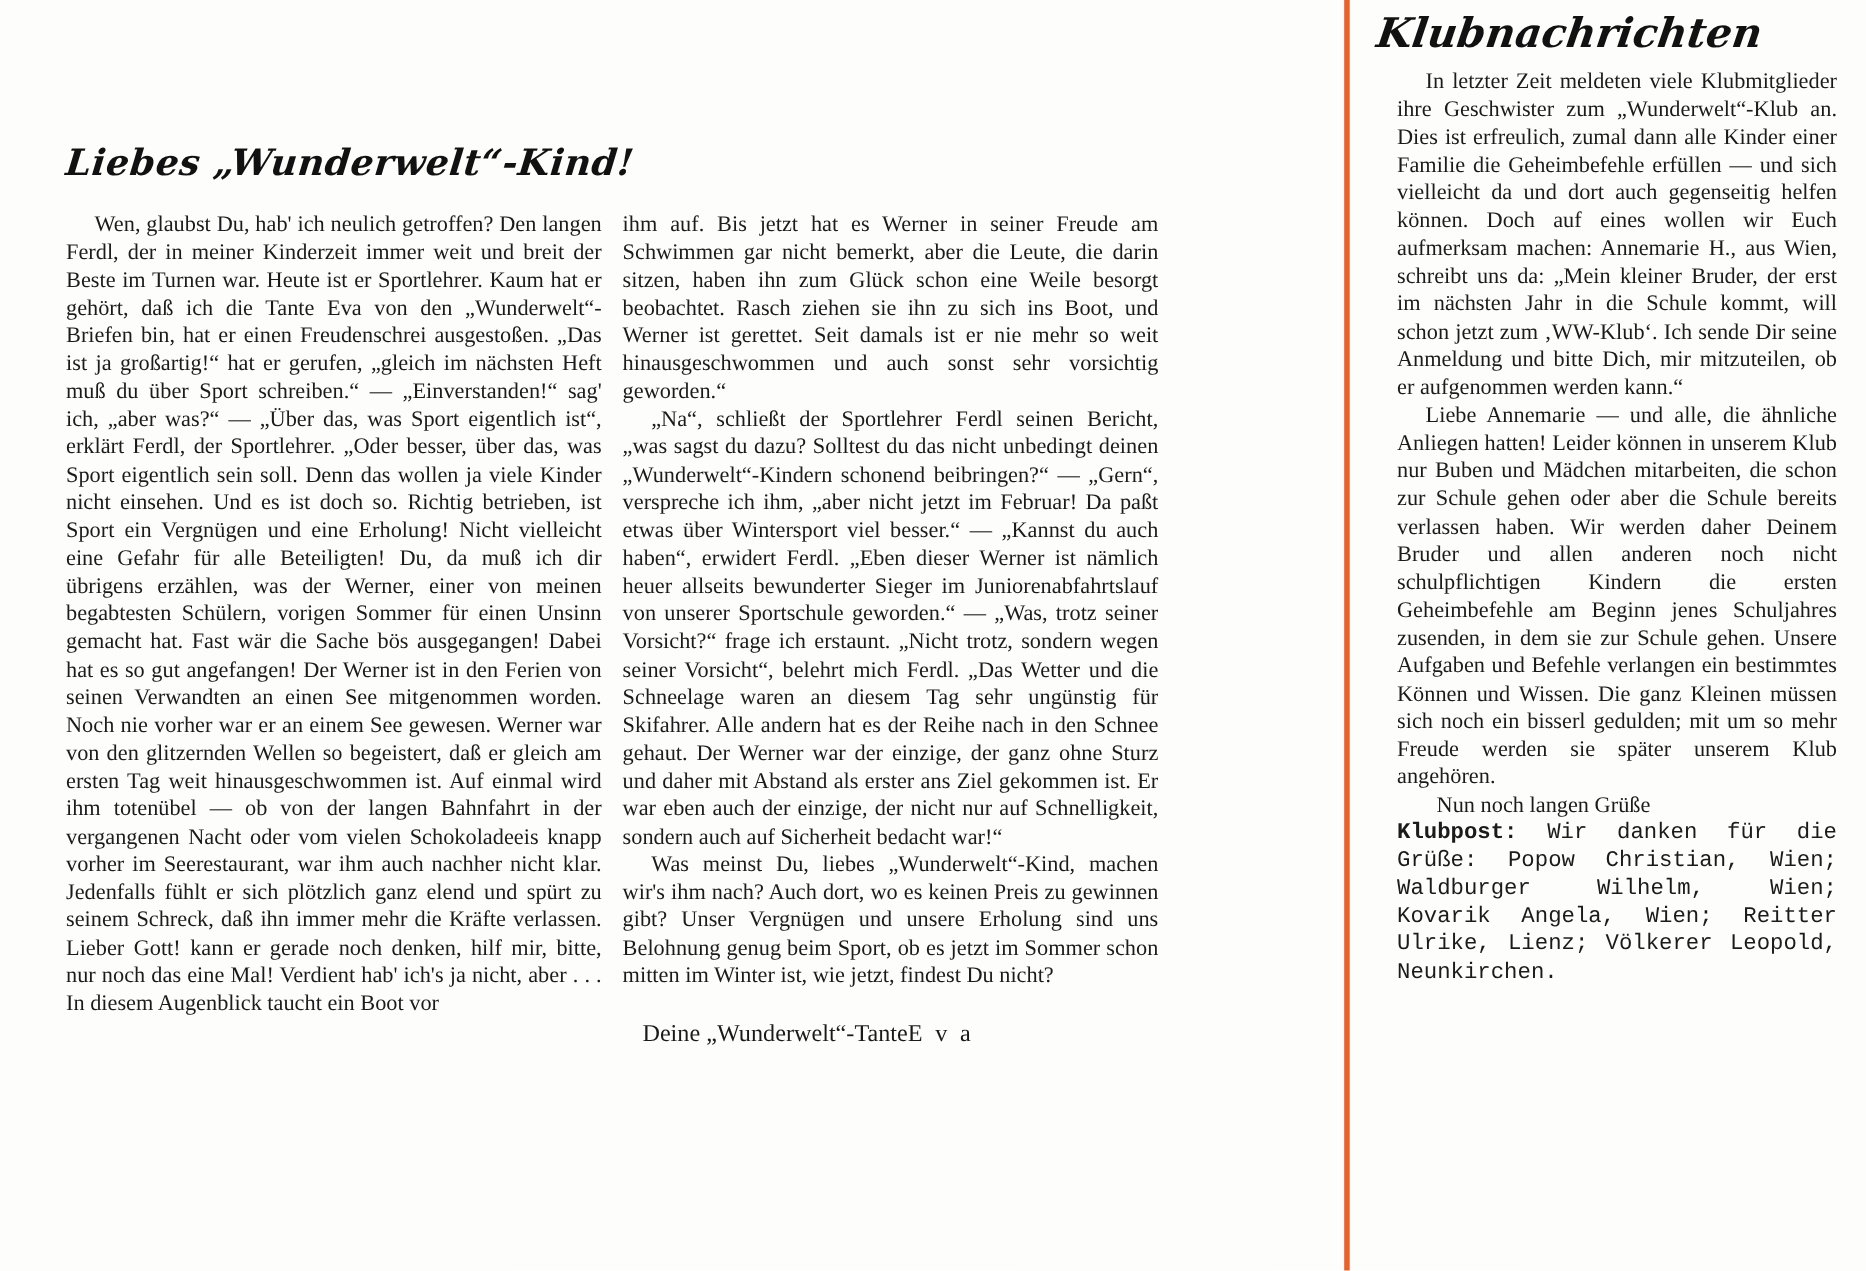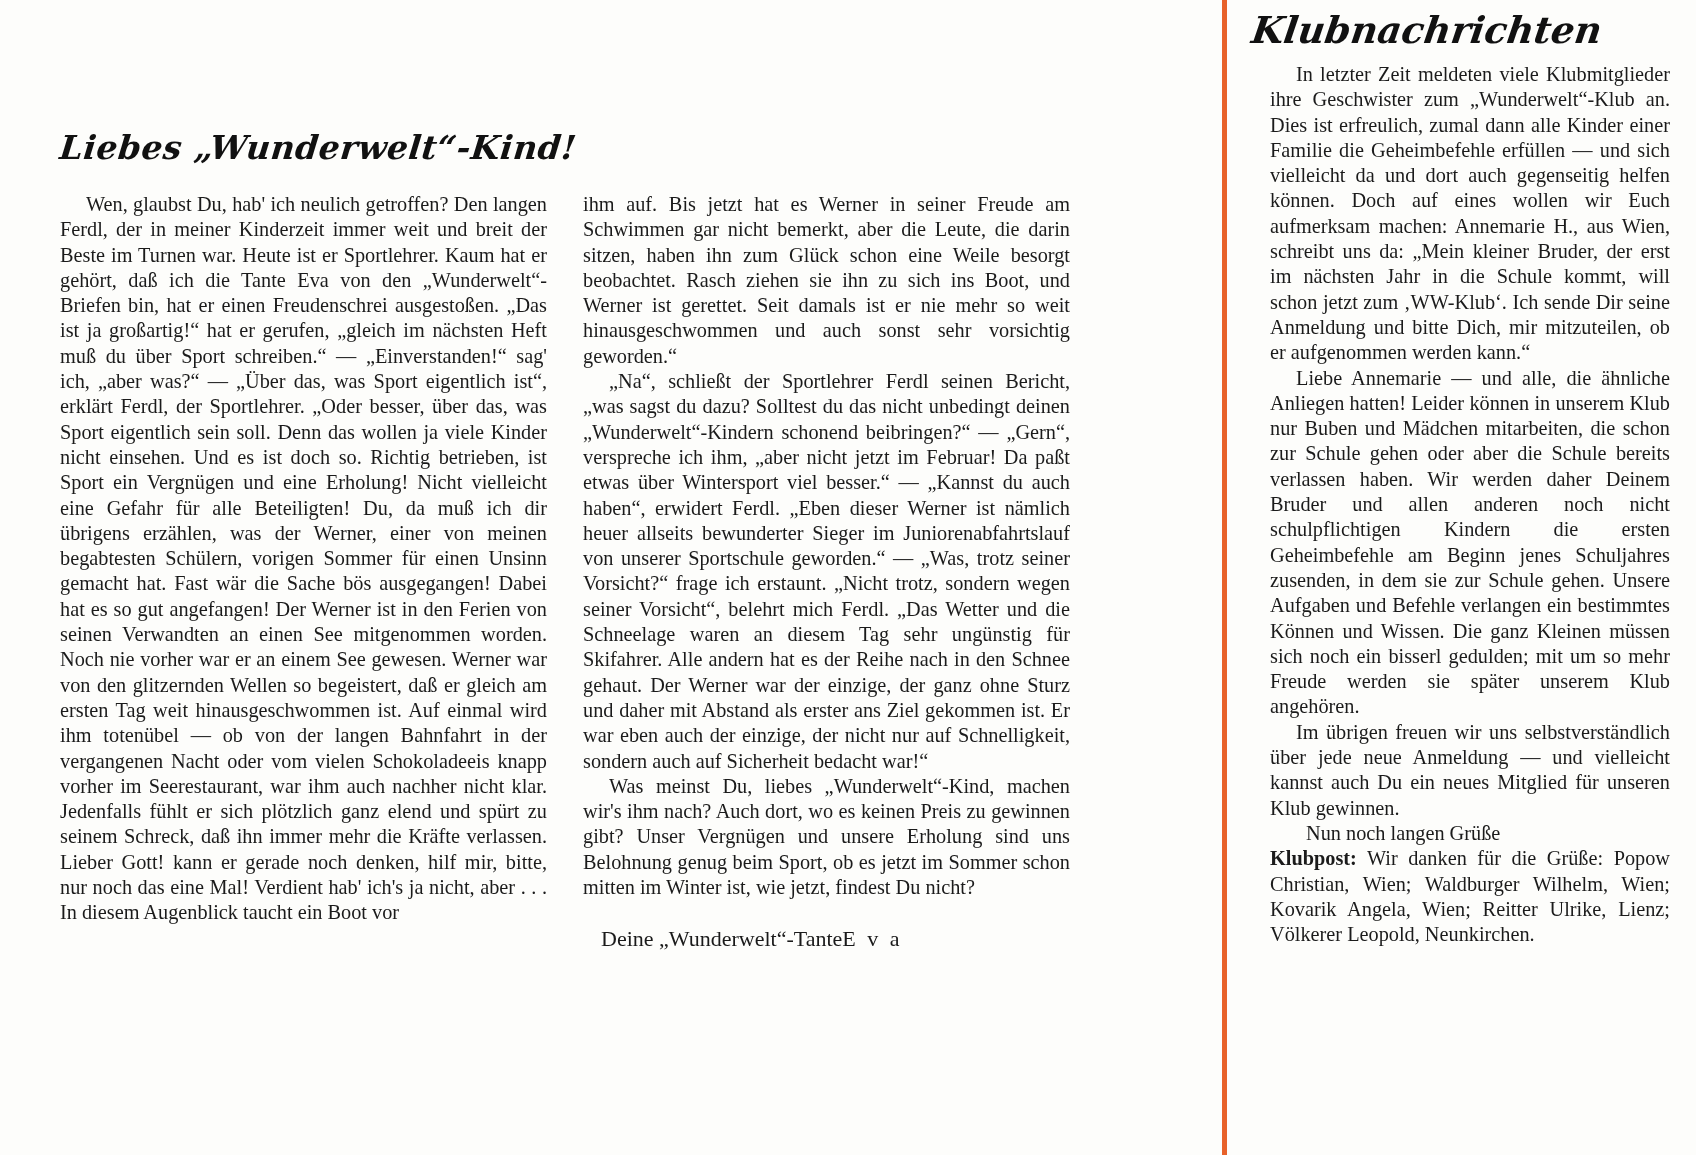--- a/index.html
+++ b/index.html
@@ -43,21 +43,21 @@
     white-space: nowrap;
     transform: skewX(-6deg);
   }
 
   .cols {
     position: absolute;
     left: 0px;
     top: 192px;
     width: 1010px;
     display: flex;
-    gap: 36px;
+    gap: 19px;
   }
   .col {
     width: 487px;
   }
   .col p {
     margin: 0;
     font-size: 20.3px;
     line-height: 25.3px;
     text-align: justify;
     text-justify: inter-word;
@@ -130,20 +130,21 @@
     text-indent: 36px;
     text-align: left;
   }
   .club-body p.signoff {
     text-align: right;
     padding-right: 8px;
     margin-top: 2px;
   }
   .klubpost {
     margin-top: 6px;
+    font-family: Liberation Mono, monospace;
   }
   .klubpost b {
     font-weight: 700;
   }
 </style>
 </head>
 <body>
 
 <div class="page">
 
@@ -172,21 +173,20 @@
   </div>
 
   <div class="rule"></div>
 
   <div class="club">
     <div class="club-title">Klubnachrichten</div>
 
     <div class="club-body">
       <p class="indent">In letzter Zeit meldeten viele Klubmitglieder ihre Geschwister zum „Wunderwelt“-Klub an. Dies ist erfreulich, zumal dann alle Kinder einer Familie die Geheimbefehle erfüllen — und sich vielleicht da und dort auch gegenseitig helfen können. Doch auf eines wollen wir Euch aufmerksam machen: Annemarie H., aus Wien, schreibt uns da: „Mein kleiner Bruder, der erst im nächsten Jahr in die Schule kommt, will schon jetzt zum ‚WW-Klub‘. Ich sende Dir seine Anmeldung und bitte Dich, mir mitzuteilen, ob er aufgenommen werden kann.“</p>
       <p class="indent">Liebe Annemarie — und alle, die ähnliche Anliegen hatten! Leider können in unserem Klub nur Buben und Mädchen mitarbeiten, die schon zur Schule gehen oder aber die Schule bereits verlassen haben. Wir werden daher Deinem Bruder und allen anderen noch nicht schulpflichtigen Kindern die ersten Geheimbefehle am Beginn jenes Schuljahres zusenden, in dem sie zur Schule gehen. Unsere Aufgaben und Befehle verlangen ein bestimmtes Können und Wissen. Die ganz Kleinen müssen sich noch ein bisserl gedulden; mit um so mehr Freude werden sie später unserem Klub angehören.</p>
-      <p class="indent">Im übrigen freuen wir uns selbstverständlich über jede neue Anmeldung — und vielleicht kannst auch Du ein neues Mitglied für unseren Klub gewinnen.</p>
       <p class="center-ish">Nun noch langen Grüße</p>
       <p class="klubpost">
         <b>Klubpost:</b><span> Wir danken für die Grüße: Popow Christian, Wien; Waldburger Wilhelm, Wien; Kovarik Angela, Wien; Reitter Ulrike, Lienz; Völkerer Leopold, Neunkirchen.</span>
       </p>
     </div>
   </div>
 
 </div>
 
 </body></html>

